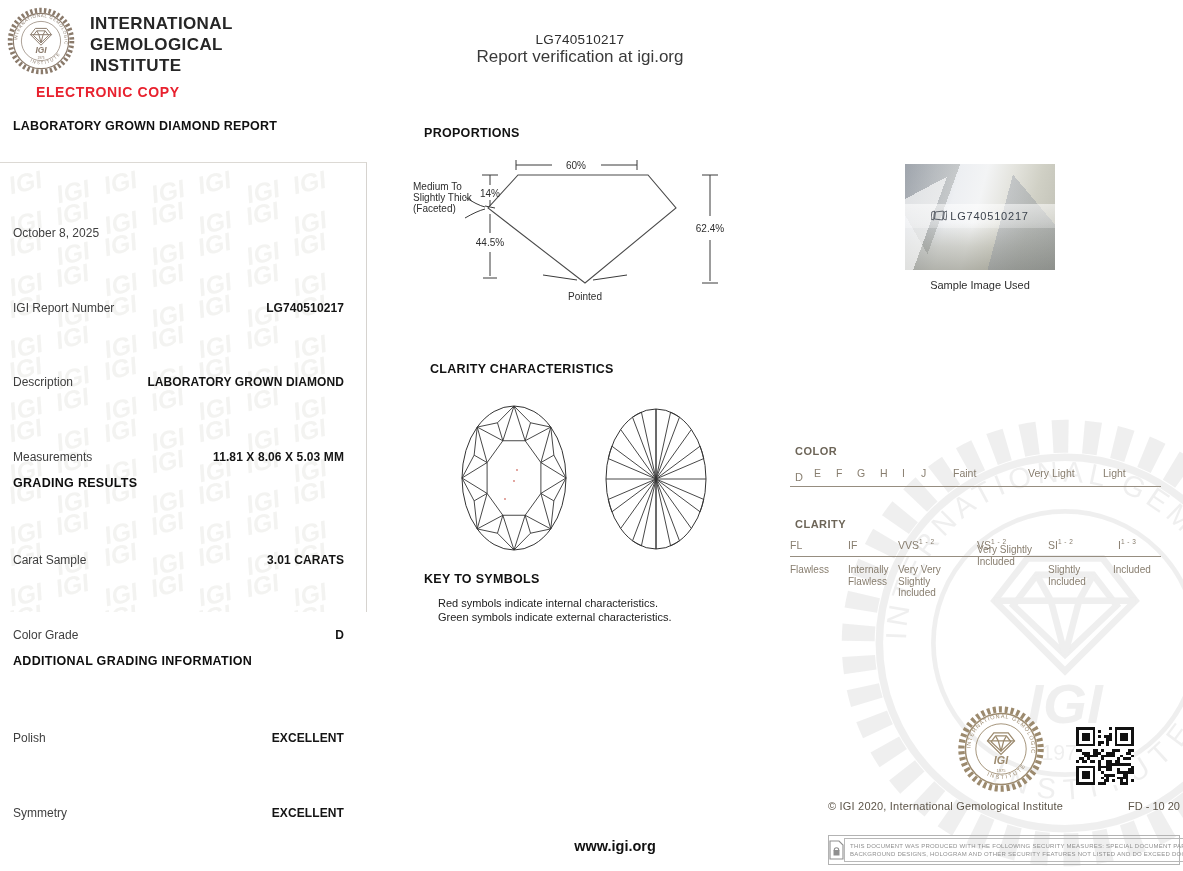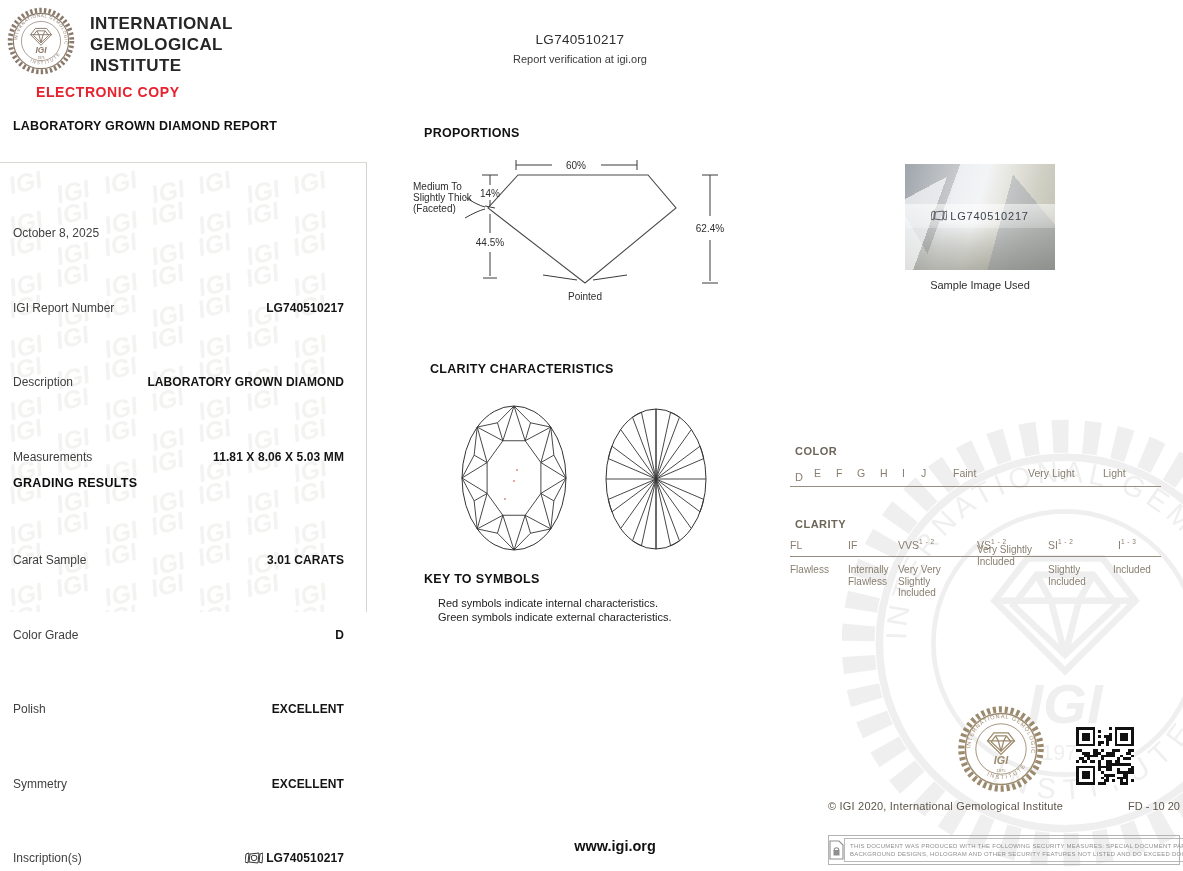--- a/index.html
+++ b/index.html
@@ -11,21 +11,21 @@
     -webkit-font-smoothing:antialiased;
   }
   .abs{position:absolute;}
 
   
   #logo-small{left:6px;top:6px;width:70px;height:70px;}
   #brand{left:90px;top:13px;font-size:17px;font-weight:700;letter-spacing:.4px;line-height:21px;color:#262626;}
   #electronic-copy{left:36px;top:84px;font-size:14px;font-weight:700;letter-spacing:.6px;color:#e8212e;}
   #top-center{left:430px;top:32px;width:300px;text-align:center;}
   #top-report-number{font-size:13.5px;color:#2e2e2e;letter-spacing:.3px;}
-  #top-verification{font-size:11px;color:#3a3a3a;margin-top:6px;}
+  #top-verification{font-size:17px;color:#3a3a3a;margin-top:0;}
 
   #report-title{left:13px;top:119px;font-size:12.5px;font-weight:700;letter-spacing:.2px;color:#111;}
 
   
   #left-panel{
     left:0;top:162px;width:367px;height:450px;
     border-top:1px solid #dcd9d4;border-right:1px solid #d6d3cf;
     box-sizing:border-box;
   }
   #watermark-pattern{position:absolute;inset:0;overflow:hidden;z-index:0;padding:4px 2px;}
@@ -173,20 +173,21 @@
 
     <div class="row">
       <span class="lbl">Carat Sample</span>
       <span class="val">3.01 CARATS</span>
     </div>
     <div class="row">
       <span class="lbl">Color Grade</span>
       <span class="val">D</span>
     </div>
 
+    <div class="sec-header">ADDITIONAL GRADING INFORMATION</div>
 
     <div class="row">
       <span class="lbl">Polish</span>
       <span class="val">EXCELLENT</span>
     </div>
     <div class="row">
       <span class="lbl">Symmetry</span>
       <span class="val">EXCELLENT</span>
     </div>
     <div class="row">

